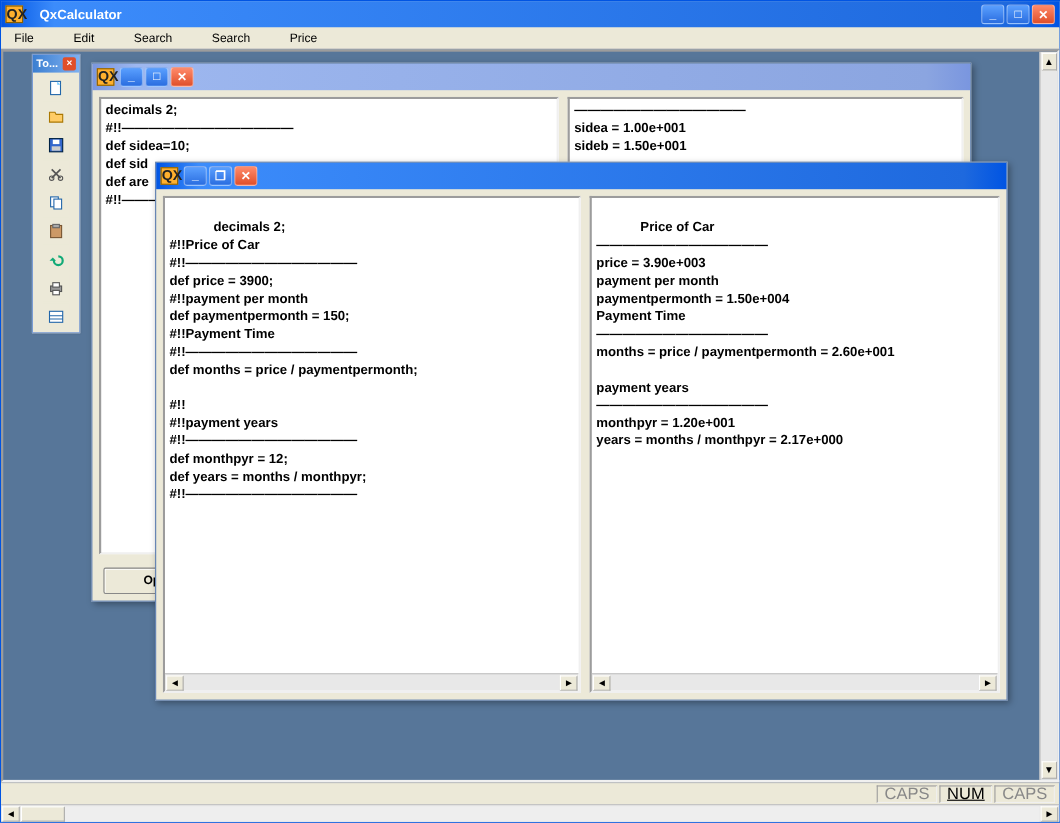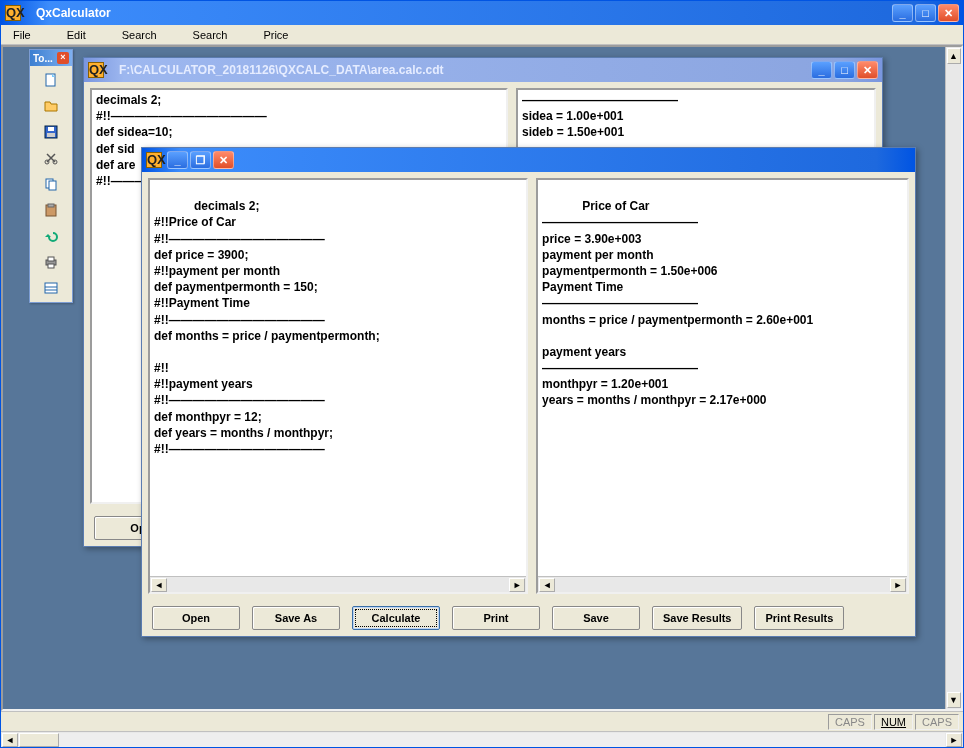--- a/index.html
+++ b/index.html
@@ -196,21 +196,21 @@
     border-top:1px solid #c0c0c0;
     display:flex;
     align-items:center;
     padding: 0 4px;
     gap:2px;
   }
   .status-cell {
     border:1px inset #f0f0f0;
     height:16px;
     padding: 0 6px;
-    font-size: 11px;
+    font-size: 15px;
     color:#888;
     display:flex;align-items:center;
   }
   .status-cell.on { color:#000;text-decoration:underline; }
   .main-hscroll {
     height:16px;
     background:#e8e8e8;
     border-top:1px solid #c0c0c0;
     display:flex;
     align-items:center;
@@ -319,21 +319,20 @@
             <rect x="2" y="3" width="12" height="10" fill="#fff" stroke="#26a"></rect>
             <line x1="2" y1="7" x2="14" y2="7" stroke="#26a"></line>
             <line x1="2" y1="10" x2="14" y2="10" stroke="#26a"></line>
           </svg>
         </div>
     </div>
 
     <div class="doc-window" style="left:80px; top:10px; width:800px; height:490px;">
       <div class="titlebar inactive">
         <div class="app-icon">QX</div>
-        <div class="title-text">F:\CALCULATOR_20181126\QXCALC_DATA\area.calc.cdt</div>
         <div class="winctrl">
           <div class="winbtn min">_</div>
           <div class="winbtn max">□</div>
           <div class="winbtn close">✕</div>
         </div>
       </div>
       <div class="doc-body">
         <div class="panes">
           <div class="pane" style="flex:1.05"><span>decimals 2;
 #!!—————————————
@@ -379,41 +378,32 @@
 def monthpyr = 12;
 def years = months / monthpyr;
 #!!—————————————</span>
             <div class="hscroll"><div class="arrow">◄</div><div style="flex:1"></div><div class="arrow">►</div></div>
           </div>
           <div class="pane" style="flex:1.0">
             <span>Price of Car
 —————————————
 price = 3.90e+003
 payment per month
-paymentpermonth = 1.50e+006
+paymentpermonth = 1.50e+004
 Payment Time
 —————————————
 months = price / paymentpermonth = 2.60e+001
 
 payment years
 —————————————
 monthpyr = 1.20e+001
 years = months / monthpyr = 2.17e+000</span>
             <div class="hscroll"><div class="arrow">◄</div><div style="flex:1"></div><div class="arrow">►</div></div>
           </div>
         </div>
-        <div class="btnrow">
-          <button class="btn">Open</button>
-          <button class="btn">Save As</button>
-          <button class="btn focus">Calculate</button>
-          <button class="btn">Print</button>
-          <button class="btn">Save</button>
-          <button class="btn">Save Results</button>
-          <button class="btn">Print Results</button>
-        </div>
       </div>
     </div>
 
   </div>
 
   <div class="statusbar">
     <div style="flex:1"></div>
     <div class="status-cell">CAPS</div>
     <div class="status-cell on">NUM</div>
     <div class="status-cell">CAPS</div>

